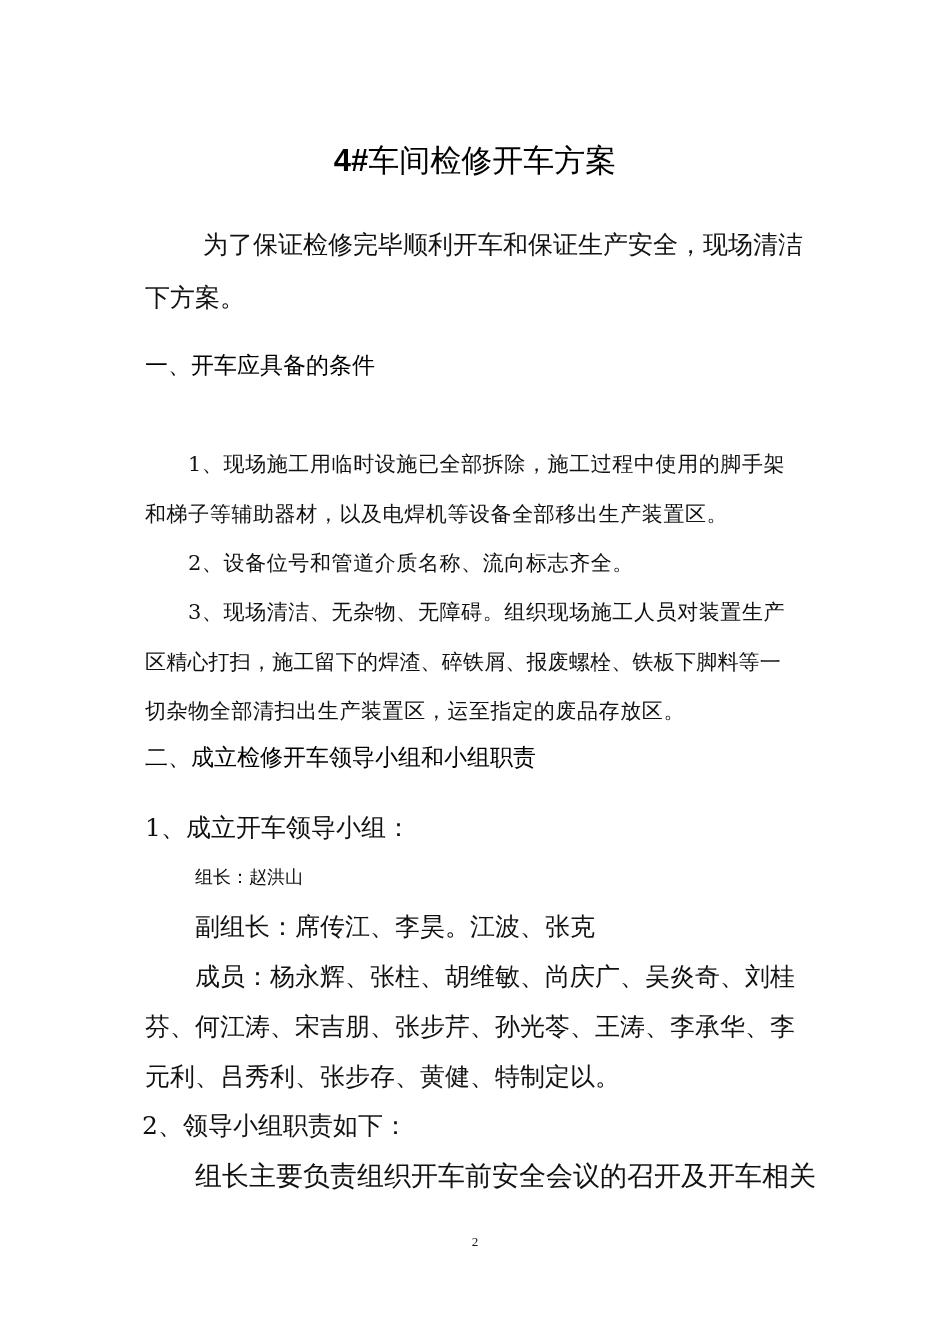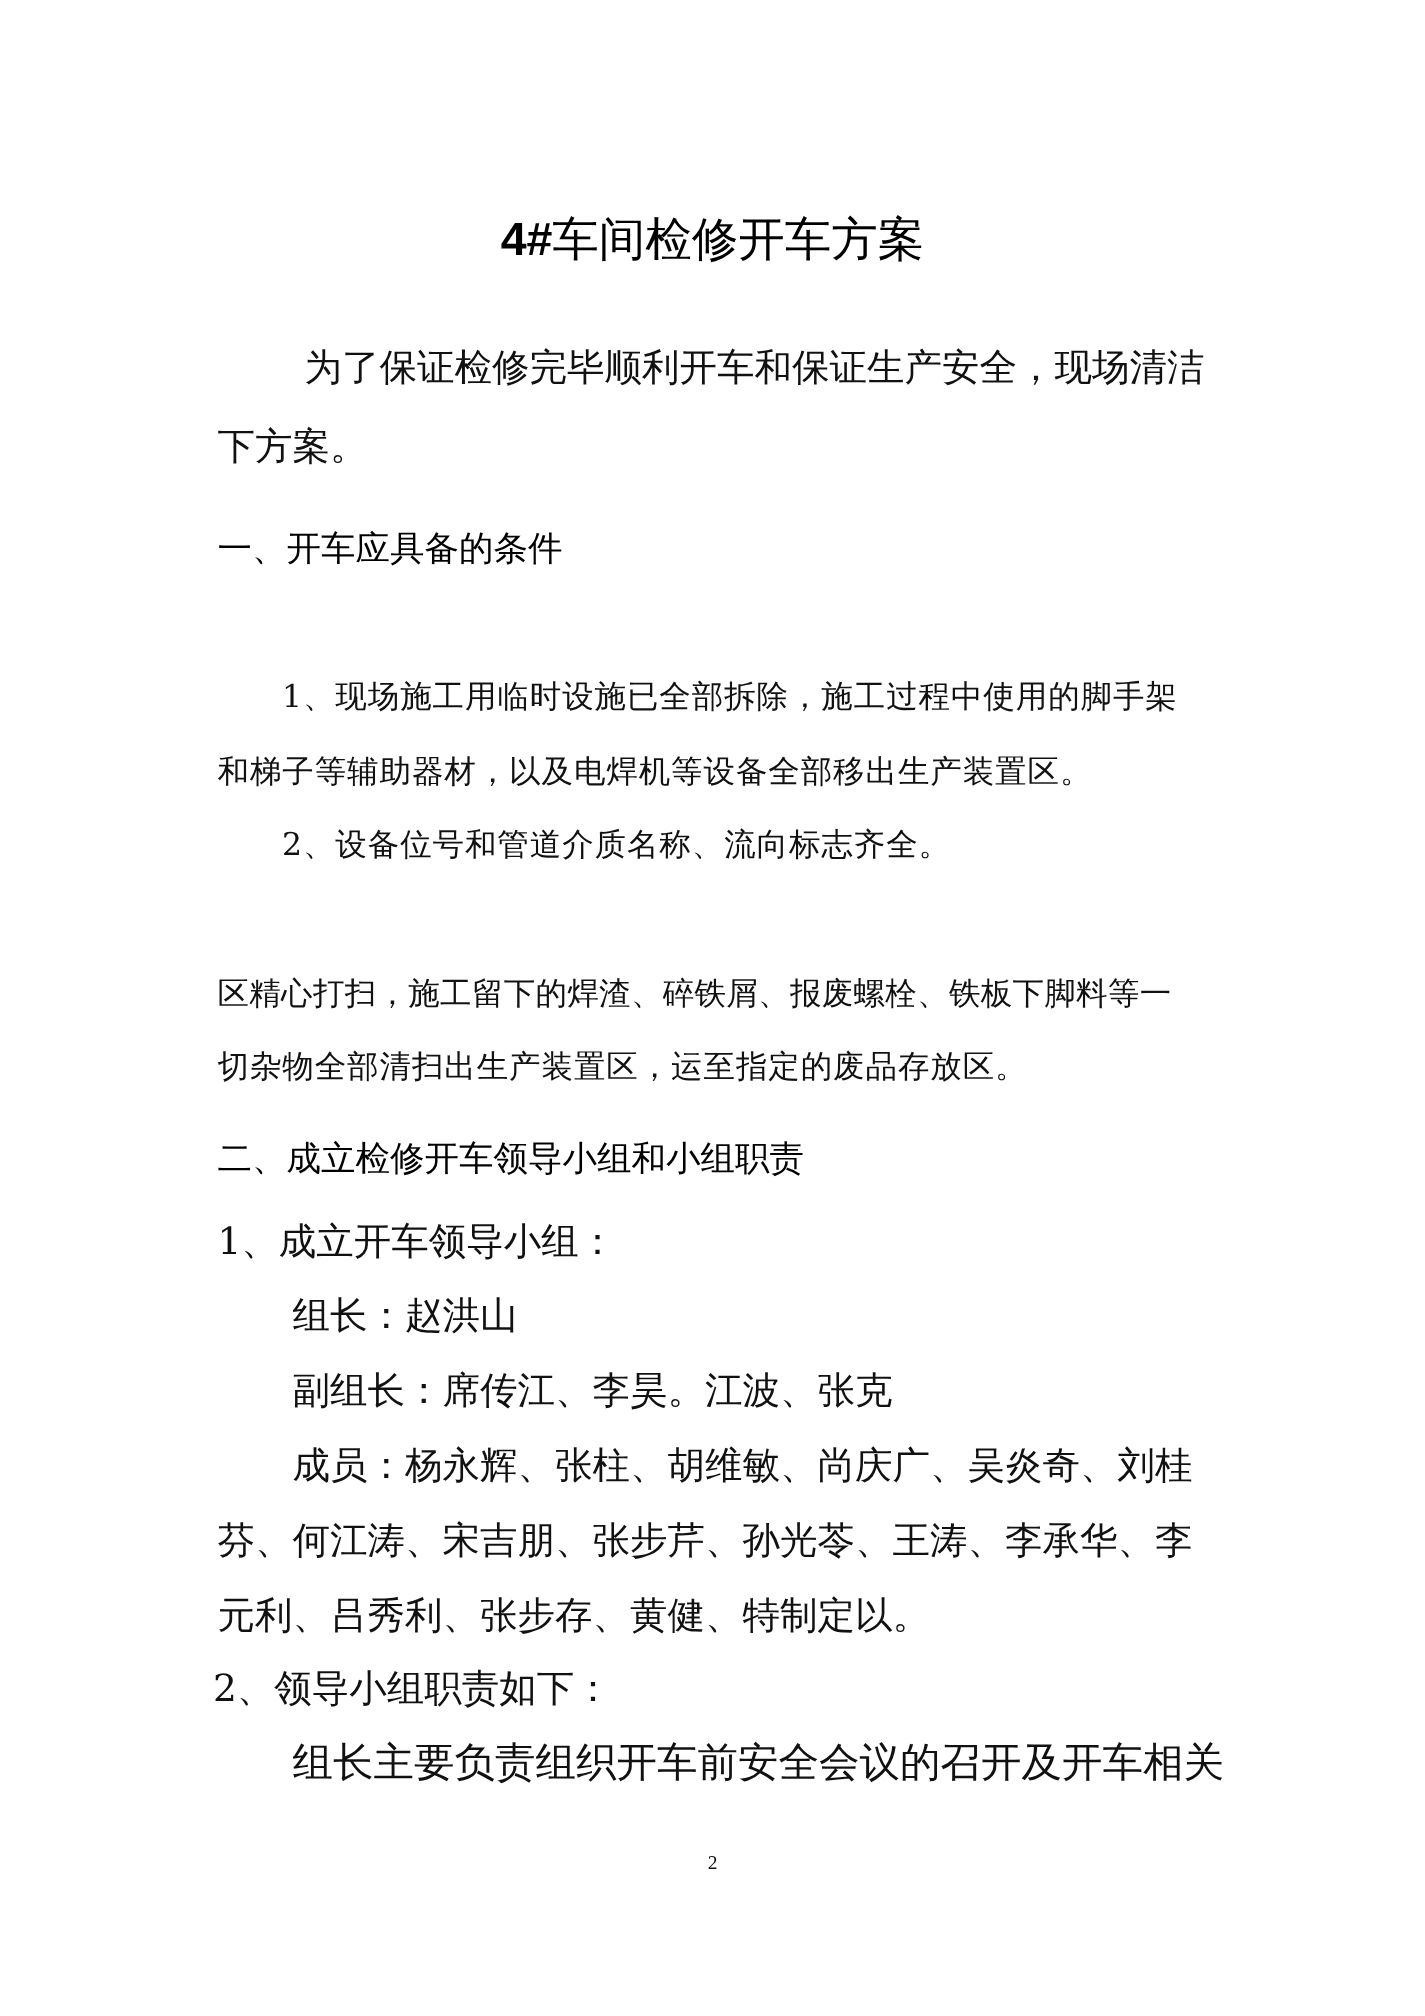--- a/index.html
+++ b/index.html
@@ -22,27 +22,28 @@
   </div>
 
   <div class="line" style="left:203px; top:230px; font-size:25px;">为了保证检修完毕顺利开车和保证生产安全，现场清洁</div>
   <div class="line" style="left:145px; top:283px; font-size:25px;">下方案。</div>
 
   <div class="heading" style="top:352px;font-family:Liberation Mono, monospace;">一、开车应具备的条件</div>
 
   <div class="line body2" style="left:188px; top:427px;">1、现场施工用临时设施已全部拆除，施工过程中使用的脚手架</div>
   <div class="line body2" style="left:145px; top:477px;">和梯子等辅助器材，以及电焊机等设备全部移出生产装置区。</div>
   <div class="line body2" style="left:188px; top:526px;">2、设备位号和管道介质名称、流向标志齐全。</div>
+  <div class="line body2" style="left:188px; top:575px;">3、现场清洁、无杂物、无障碍。组织现场施工人员对装置生产</div>
   <div class="line body2" style="left:145px; top:625px; letter-spacing:0.2px;">区精心打扫，施工留下的焊渣、碎铁屑、报废螺栓、铁板下脚料等一</div>
   <div class="line body2" style="left:145px; top:674px;">切杂物全部清扫出生产装置区，运至指定的废品存放区。</div>
 
-  <div class="heading" style="top:758px;text-align:right;">二、成立检修开车领导小组和小组职责</div>
+  <div class="heading" style="top:742px;text-align:right;">二、成立检修开车领导小组和小组职责</div>
 
   <div class="line" style="left:145px; top:813px; font-size:25px;">1、成立开车领导小组：</div>
-  <div class="line" style="left:195px; top:862px; font-size:25px;">组长：赵洪山</div>
+  <div class="line" style="left:195px; top:862px; font-size:18px;">组长：赵洪山</div>
   <div class="line" style="left:195px; top:912px; font-size:25px;">副组长：席传江、李昊。江波、张克</div>
   <div class="line" style="left:195px; top:962px; font-size:25px;">成员：杨永辉、张柱、胡维敏、尚庆广、吴炎奇、刘桂</div>
   <div class="line" style="left:145px; top:1012px; font-size:25px;">芬、何江涛、宋吉朋、张步芹、孙光苓、王涛、李承华、李</div>
   <div class="line" style="left:145px; top:1062px; font-size:25px;">元利、吕秀利、张步存、黄健、特制定以。</div>
   <div class="line" style="left:142px; top:1111px; font-size:25px;">2、领导小组职责如下：</div>
   <div class="line" style="left:195px; top:1161px; font-size:27px;">组长主要负责组织开车前安全会议的召开及开车相关</div>
 
   <div class="pagenum">2</div>
 </div>
 

